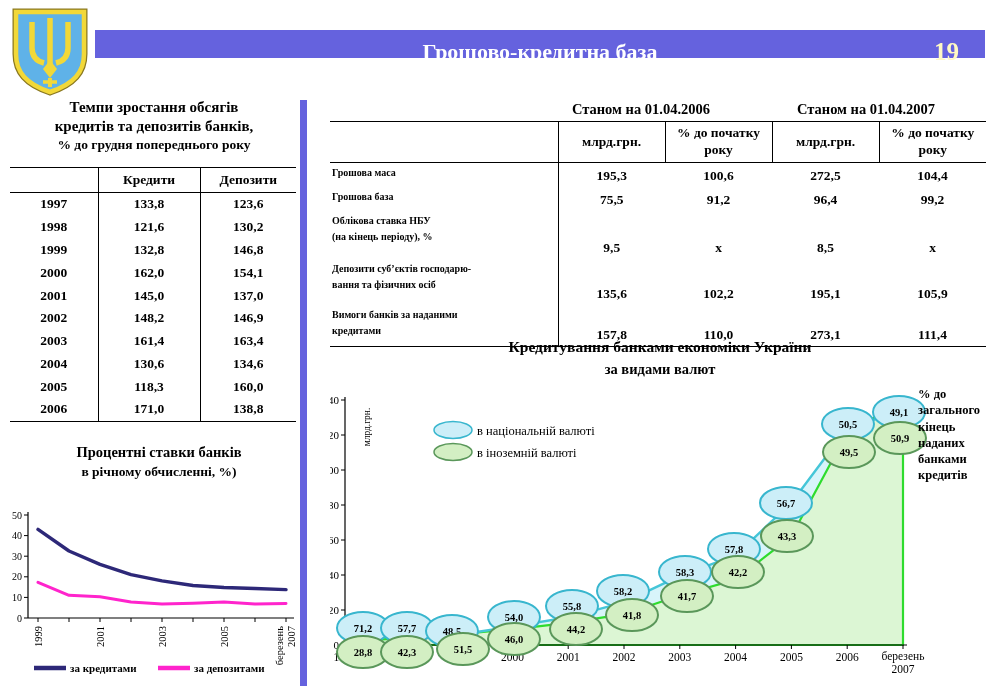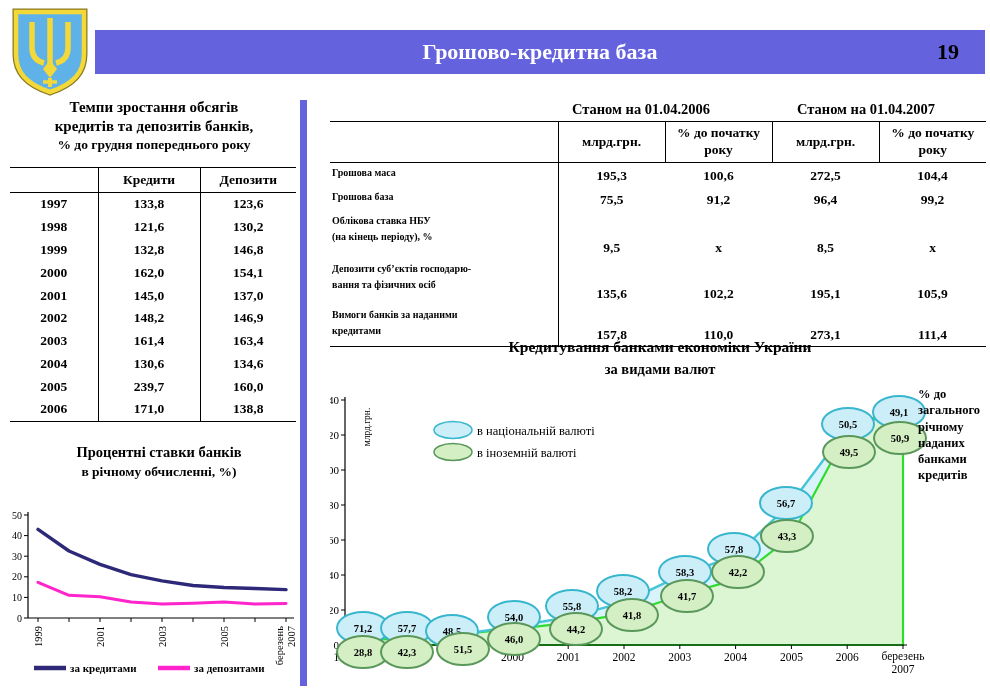--- a/index.html
+++ b/index.html
@@ -1,26 +1,26 @@
 <!DOCTYPE html>
 <html><head>
 <meta charset="utf-8">
 <style>
   html,body { margin:0; padding:0; background:#fff; }
   .page { position:relative; width:990px; height:688px; background:#ffffff;
           font-family:"Liberation Serif", serif; color:#000; overflow:hidden; }
 
   
   .emblem { position:absolute; left:8px; top:4px; width:84px; height:92px; }
-  .banner { position:absolute; left:95px; top:30px; width:890px; height:44px;
+  .banner { position:absolute; left:95px; top:30px; width:890px; height:28px;
             background:#6562de; }
   .banner-title { position:absolute; left:0; right:0; top:0; height:44px; line-height:44px;
                   text-align:center; color:#fff; font-weight:bold; font-size:22px; }
   .banner-page  { position:absolute; right:26px; top:0; height:44px; line-height:44px;
-                  color:#000000; font-weight:bold; font-size:22px; }
+                  color:#fef9c3; font-weight:bold; font-size:25px; }
   .vdivider { position:absolute; left:300px; top:100px; width:7px; height:586px; background:#6562de; }
 
   
   .growth { position:absolute; left:10px; top:98px; width:288px; }
   .g-title { text-align:center; font-weight:bold; }
   .g-t1,.g-t2 { font-size:15px; line-height:19px; }
   .g-t3 { font-size:13.5px; line-height:18px; margin-bottom:13px; }
   .gt { border-collapse:collapse; table-layout:fixed; width:286px; font-size:13.5px; }
   .gt th { border-top:1.5px solid #000; border-bottom:1.5px solid #000; padding:4px 0; font-size:13.5px; }
   .gt th:first-child, .gt td:first-child,
@@ -141,21 +141,21 @@
             <td>161,4</td>
             <td>163,4</td>
           </tr>
           <tr>
             <td>2004</td>
             <td>130,6</td>
             <td>134,6</td>
           </tr>
           <tr>
             <td>2005</td>
-            <td>239,7</td>
+            <td>118,3</td>
             <td>160,0</td>
           </tr>
           <tr>
             <td>2006</td>
             <td>171,0</td>
             <td>138,8</td>
           </tr>
         </tbody>
     </table>
   </section>
@@ -371,20 +371,20 @@
           <text x="457" y="154.5" text-anchor="middle" font-size="10.5" font-weight="bold" fill="#101040">43,3</text>
           <ellipse cx="519" cy="67" rx="26" ry="16" fill="#d3efc3" stroke="#5a975a" stroke-width="2"></ellipse>
           <text x="519" y="70.5" text-anchor="middle" font-size="10.5" font-weight="bold" fill="#101040">49,5</text>
           <ellipse cx="570" cy="53" rx="26" ry="16" fill="#d3efc3" stroke="#5a975a" stroke-width="2"></ellipse>
           <text x="570" y="56.5" text-anchor="middle" font-size="10.5" font-weight="bold" fill="#101040">50,9</text>
         </g>
       </svg>
     <div class="side-note" id="side-note">
         <div>% до</div>
         <div>загального</div>
-        <div>річному</div>
+        <div>кінець</div>
         <div>наданих</div>
         <div>банками</div>
         <div>кредитів</div>
       </div>
   </section>
 
 </div>
 
 </body></html>

